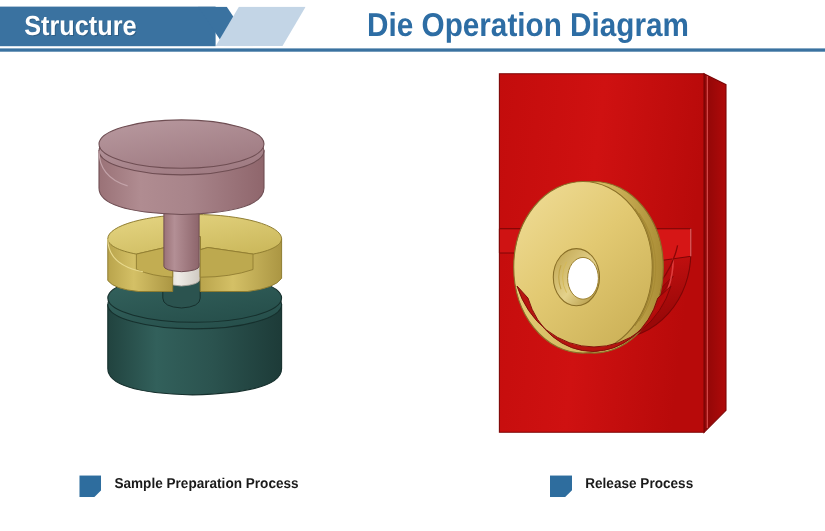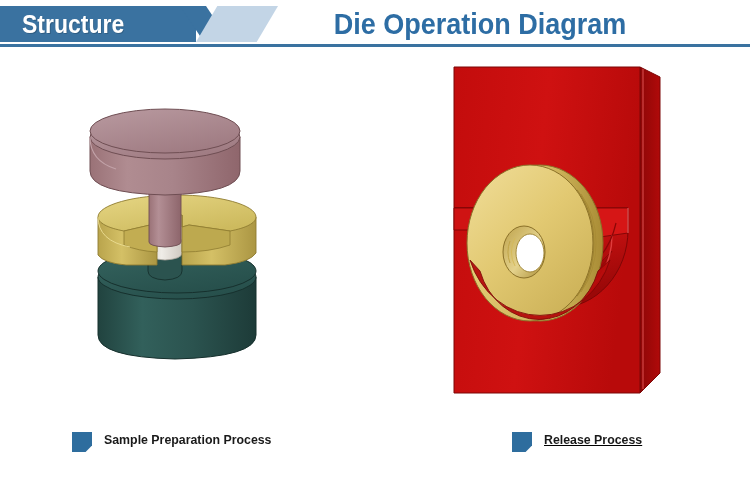--- a/index.html
+++ b/index.html
@@ -114,21 +114,21 @@
 
   
   .caption {
     position: absolute;
     display: flex;
     align-items: flex-start;
     gap: 12px;
     height: 20px;
   }
   #caption-left  { left: 72px;  top: 432px; }
-  #caption-right { left: 512px; top: 432px; text-decoration: underline; }
+  #caption-right { left: 500px; top: 432px; }
 
   .caption-bullet {
     width: 20px;
     height: 20px;
     background: #2e6d9e;
     flex: 0 0 auto;
     clip-path: polygon(0 0, 100% 0, 100% 68%, 68% 100%, 0 100%);
   }
   .caption-text {
     color: #1a1a1a;

